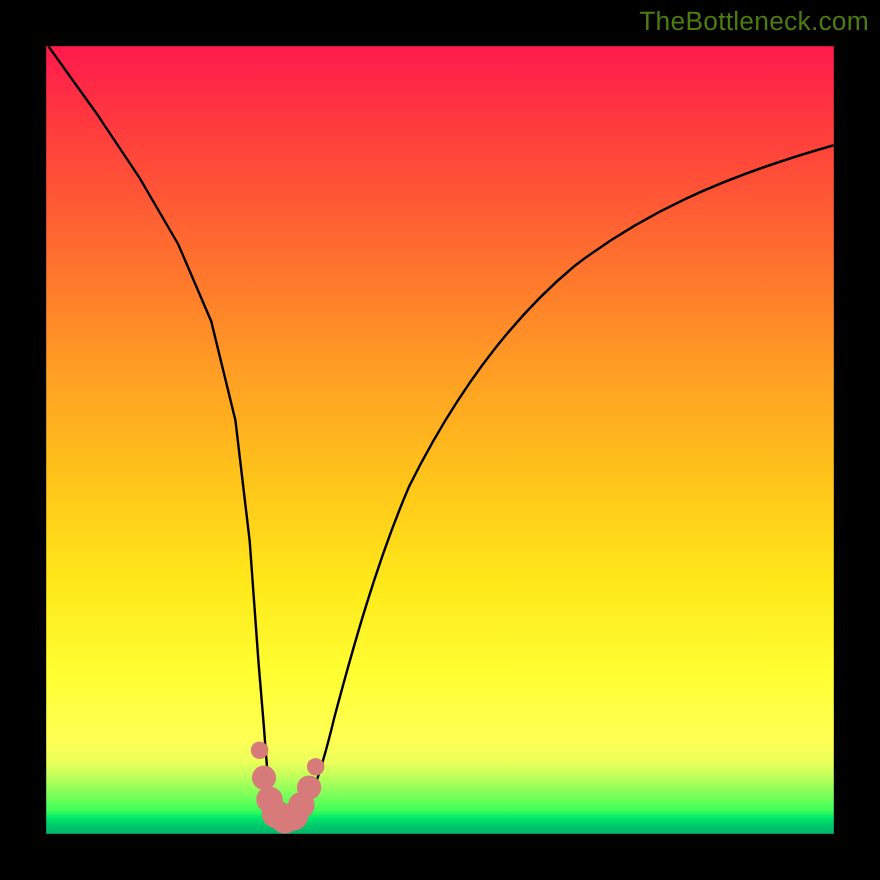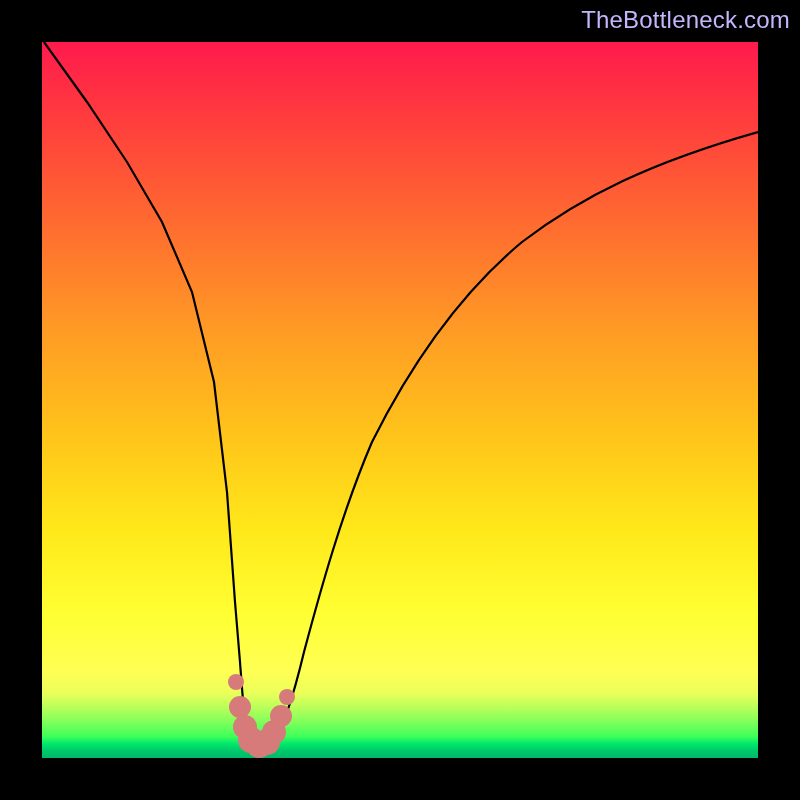--- a/index.html
+++ b/index.html
@@ -47,21 +47,21 @@
     position: absolute;
     left: 0;
     top: 0;
     width: 716px;
     height: 716px;
   }
   .watermark {
     position: absolute;
     top: 6px;
     right: 10px;
-    color: #c4b5fd;
+    color: #4d7c0f;
     font-size: 24px;
     letter-spacing: 0.2px;
     font-weight: 400;
   }
 </style>
 </head>
 <body>
 
 <div class="frame">
 

